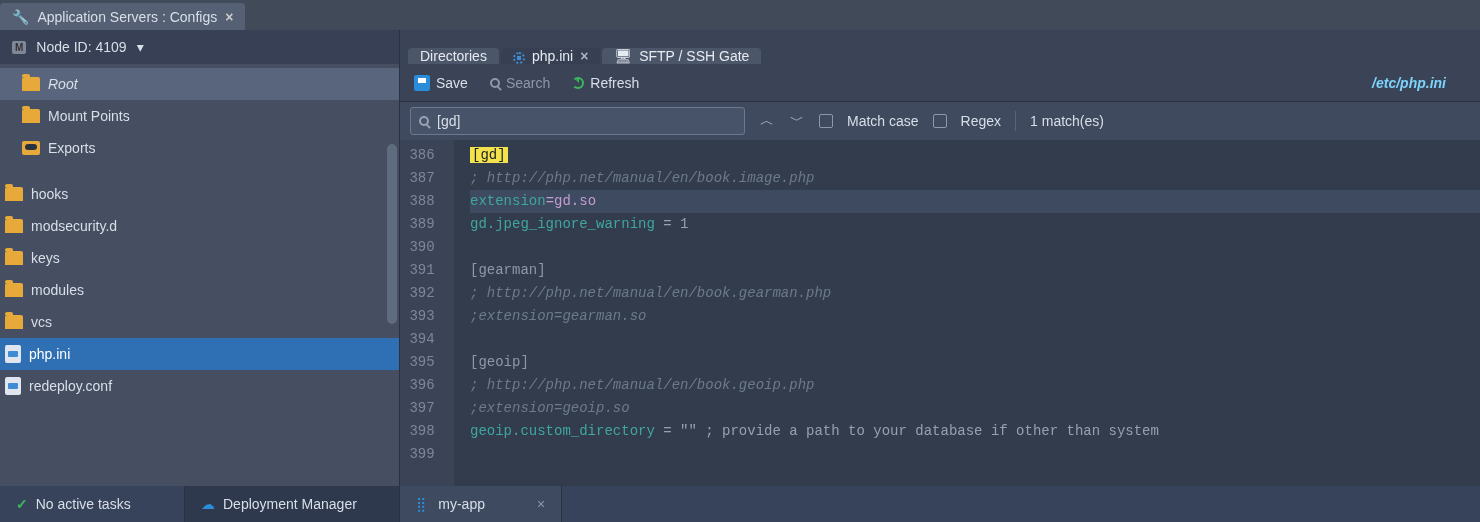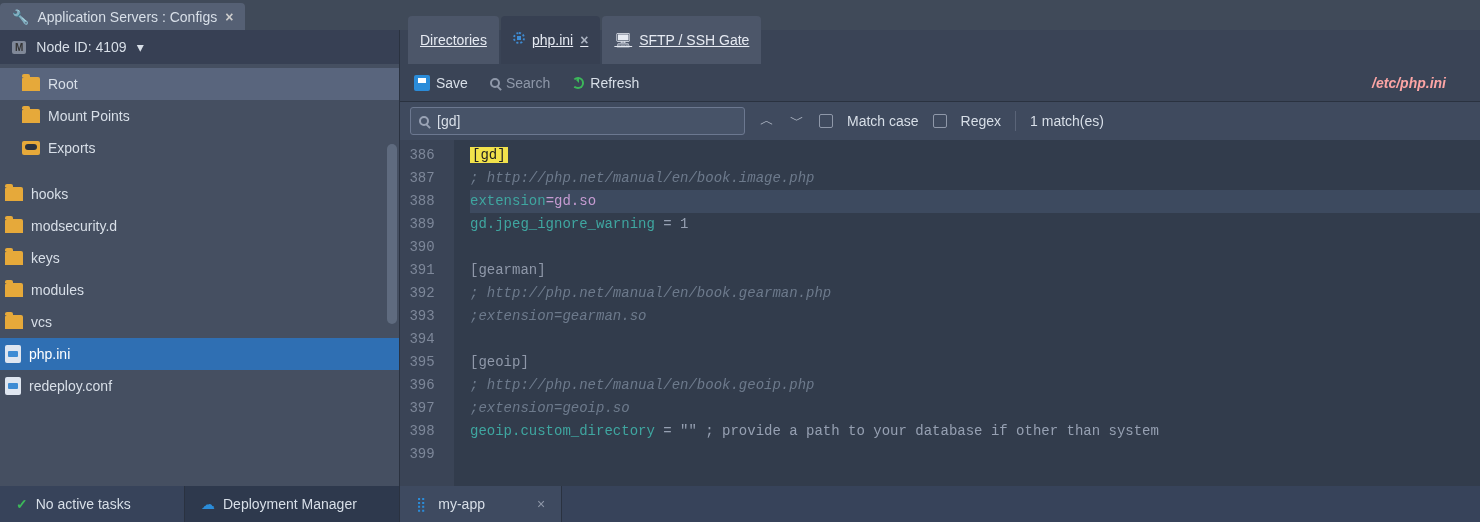--- a/index.html
+++ b/index.html
@@ -81,21 +81,21 @@
   display: flex;
   align-items: center;
   gap: 8px;
   height: 32px;
   padding: 0 12px 0 22px;
   cursor: pointer;
 }
 .tree-item.root { padding-left: 22px; }
 .tree-item.child { padding-left: 5px; }
 .tree-item.selected { background: #2f6fb3; color: #fff; }
-.tree-item.highlighted { background: #59657d; }
+.tree-item.highlighted { background: #59657d; font-style: italic; }
 .folder-ico {
   width: 18px; height: 14px;
   background: #e6a93a;
   border-radius: 2px 2px 0 0;
   position: relative;
 }
 .folder-ico::before {
   content:"";position:absolute;top:-3px;left:0;width:8px;height:3px;
   background:#e6a93a;border-radius:2px 2px 0 0;
 }
@@ -113,45 +113,44 @@
 .tabs-row {
   height: 34px;
   display: flex;
   align-items: flex-end;
   gap: 2px;
   padding: 0 8px;
   background: #3a4456;
 }
 .ed-tab {
   display: flex;
-  align-items: flex-start;
+  align-items: flex-end;
   gap: 7px;
-  padding: 16px 12px;
+  padding: 0 12px;
   background: #4c5669;
   border-radius: 4px 4px 0 0;
   color: #e6eaf2;
   cursor: pointer;
-  text-decoration: underline;
 }
 .ed-tab.active { background: #374052; }
 .ed-tab .x { font-weight:bold; color:#aab2c0;}
 .icon-sm { display:inline-block; width:14px;height:14px;}
 .icon-gear { background: radial-gradient(circle,#3e8cd4 40%,transparent 42%);border:2px dotted #3e8cd4;border-radius:50%;width:12px;height:12px;}
 .toolbar {
   height: 38px;
   display: flex;
   align-items: center;
   gap: 22px;
   padding: 0 14px;
   background: #3a4456;
   border-bottom: 1px solid #2a3240;
 }
 .tb-btn { display:flex;align-items:center;gap:6px;color:#d8dfe8;cursor:pointer;}
 .tb-btn.muted { color:#8f98a9; }
-.path-label { margin-left:auto; font-weight:bold;font-style:italic;color:#fca5a5;padding-right:20px;}
+.path-label { margin-left:auto; font-weight:bold;font-style:italic;color:#7dd3fc;padding-right:20px;}
 .save-ico{width:16px;height:16px;background:#2b8cd9;border-radius:2px;position:relative;}
 .save-ico::after{content:"";position:absolute;top:3px;left:4px;width:8px;height:5px;background:#fff;}
 .search-ico, .refresh-ico { width:14px;height:14px;display:inline-block; }
 .search-ico { border:2px solid currentColor;border-radius:50%;width:10px;height:10px;position:relative;}
 .search-ico::after{content:"";position:absolute;width:6px;height:2px;background:currentColor;bottom:-3px;right:-4px;transform:rotate(45deg);}
 .refresh-ico { border:2px solid #3cb85a;border-radius:50%;width:12px;height:12px;border-left-color:transparent;position:relative;}
 .refresh-ico::after{content:"";position:absolute;top:-2px;left:-1px;border:3px solid transparent;border-right-color:#3cb85a;}
 .search-bar {
   height: 38px;
   display:flex;

